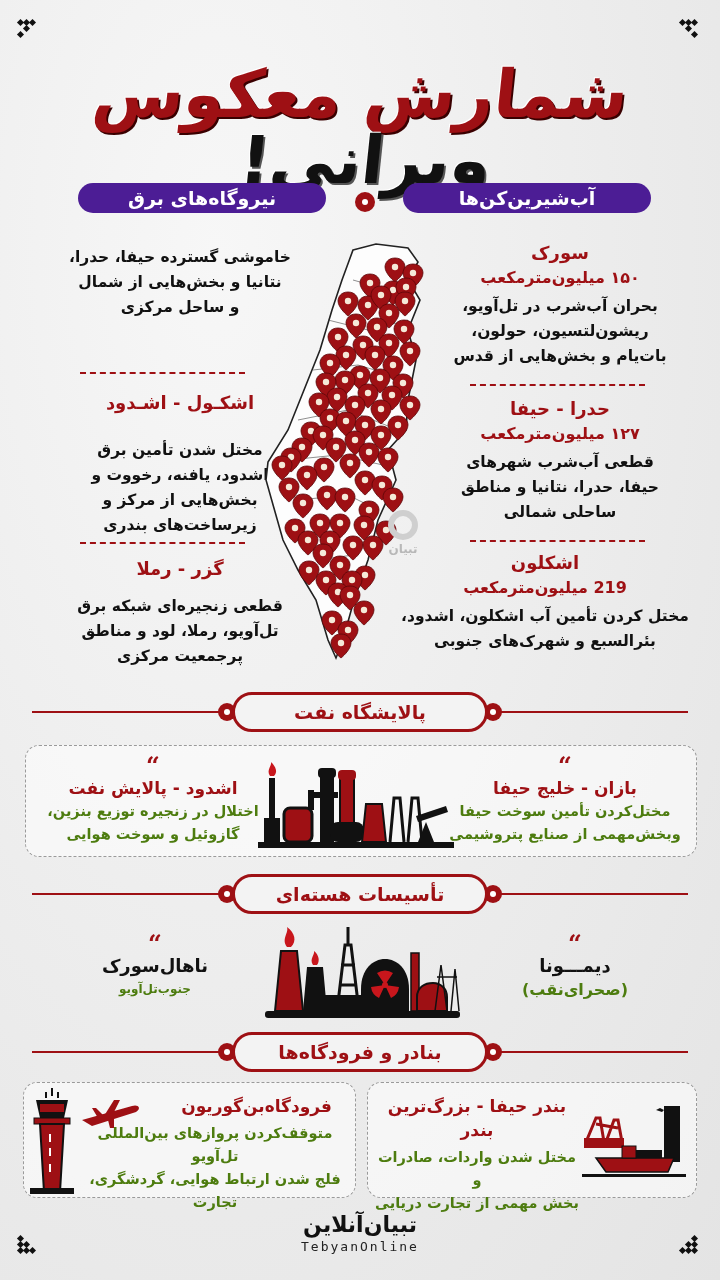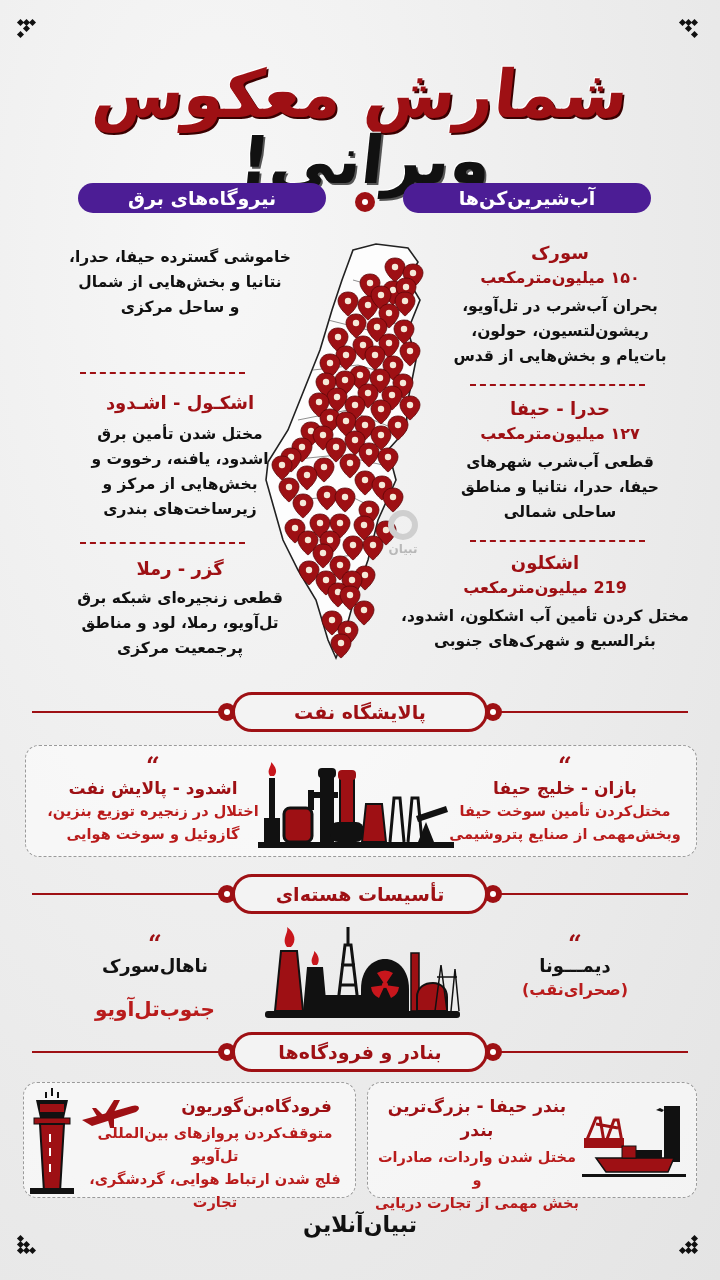--- a/index.html
+++ b/index.html
@@ -43,21 +43,21 @@
   .sec .frame { position: absolute; left: 200px; width: 256px; top: 0; height: 40px; border: 3px solid #9e1014; border-radius: 20px; background: #f3f3f3; display: flex; align-items: center; justify-content: center; color: #9e1014; font-weight: 900; font-size: 19px; }
   .sec .knob { position: absolute; top: 11px; width: 18px; height: 18px; border-radius: 50%; background: #9e1014; }
   .sec .knob::after { content: ""; position: absolute; left: 6px; top: 6px; width: 6px; height: 6px; border-radius: 50%; background: #fff; }
   .sec .knob.l { left: 186px; }
   .sec .knob.r { left: 452px; }
 
   .box { position: absolute; border: 1.5px dashed #9a9a9a; border-radius: 14px; background: rgba(255,255,255,0.55); }
   .quote { color: #9e1014; font-weight: 900; font-size: 24px; line-height: 20px; text-align: center; font-family: "DejaVu Serif", serif; }
   .boxitem { position: absolute; text-align: center; direction: rtl; }
   .boxitem .h { color: #9e1014; font-weight: bold; font-size: 17px; line-height: 24px; }
-  .boxitem .d { color: #b91c1c; font-weight: bold; font-size: 14.5px; line-height: 23px; }
+  .boxitem .d { color: #4d7c0f; font-weight: bold; font-size: 14.5px; line-height: 23px; }
 
   .footer { position: absolute; left: 0; width: 720px; top: 1212px; text-align: center; direction: ltr; }
   .footer .fa { font-weight: 900; font-size: 22px; direction: rtl; letter-spacing: -1px; }
   .footer .en { font-family: "DejaVu Sans Mono", monospace; font-size: 13px; letter-spacing: 2px; color: #222; margin-top: 2px; }
 
   .watermark { position: absolute; left: 378px; top: 510px; width: 50px; text-align: center; color: #b8b8b8; font-size: 12px; font-weight: bold; }
   .watermark .ring { width: 30px; height: 30px; border-radius: 50%; border: 6px solid #cfcfcf; margin: 0 auto 2px; }
 </style>
 </head>
 <body>
@@ -130,29 +130,29 @@
 </div>
 
 <div class="item" style="left:60px;width:240px;top:245px;">
   <div class="d" style="">خاموشی گسترده حیفا، حدرا،</div>
   <div class="d">نتانیا و بخش‌هایی از شمال</div>
   <div class="d">و ساحل مرکزی</div>
 </div>
 <div class="dash" style="left:80px;width:165px;top:372px;"></div>
 <div class="item" style="left:60px;width:240px;top:390px;">
   <div class="h">اشکـول - اشـدود</div>
-  <div class="d" style="margin-top:6px">مختل شدن تأمین برق</div>
+  <div class="d" style="margin-top:22px">مختل شدن تأمین برق</div>
   <div class="d">اشدود، یافنه، رخووت و</div>
   <div class="d">بخش‌هایی از مرکز و</div>
   <div class="d">زیرساخت‌های بندری</div>
 </div>
 <div class="dash" style="left:80px;width:165px;top:542px;"></div>
 <div class="item" style="left:60px;width:240px;top:556px;">
   <div class="h">گزر - رملا</div>
-  <div class="d" style="margin-top:4px">قطعی زنجیره‌ای شبکه برق</div>
+  <div class="d" style="margin-top:12px">قطعی زنجیره‌ای شبکه برق</div>
   <div class="d">تل‌آویو، رملا، لود و مناطق</div>
   <div class="d">پرجمعیت مرکزی</div>
 </div>
 
 <svg class="map" viewBox="0 0 180 425">
   <defs>
     <g id="pin">
       <path d="M0,-14 C-7,-14 -10,-9 -10,-5 C-10,2 0,10 0,10 C0,10 10,2 10,-5 C10,-9 7,-14 0,-14 Z" fill="#9e1014" stroke="#5a0508" stroke-width="0.8"></path>
       <circle cx="0" cy="-5" r="3.2" fill="#f5e9d8"></circle>
     </g>
@@ -297,21 +297,21 @@
     </div>
 </div>
 <div class="boxitem" style="left:505px;width:140px;top:934px;">
   <div class="quote">“</div>
   <div class="h" style="color:#111;font-size:18px;">دیمـــونا</div>
   <div class="d" style="font-size:16px;">(صحرای‌نقب)</div>
 </div>
 <div class="boxitem" style="left:80px;width:150px;top:934px;">
   <div class="quote">“</div>
   <div class="h" style="color:#111;font-size:18px;">ناهال‌سورک</div>
-  <div class="d" style="font-size:20px;margin-top:20px;">جنوب‌تل‌آویو</div>
+  <div class="d" style="font-size:12px;">جنوب‌تل‌آویو</div>
 </div>
 <svg class="abs" style="left:265px;top:925px;width:195px;height:95px;" viewBox="0 0 195 95">
   <rect x="0" y="86" width="195" height="7" rx="3" fill="#111"></rect>
   <path d="M22,22 C16,14 24,8 22,2 C30,8 32,16 26,22 Z" fill="#c8161c"></path>
   <path d="M10,86 L16,26 L32,26 L38,86 Z" fill="#9e1014" stroke="#111" stroke-width="2"></path>
   <path d="M48,40 C44,34 50,30 49,26 C54,30 55,36 52,40 Z" fill="#c8161c"></path>
   <path d="M38,86 L42,42 L58,42 L62,86 Z" fill="#111"></path>
   <path d="M72,86 L80,20 L86,20 L94,86 M83,2 L83,20 M76,40 L90,40 M75,60 L92,60" fill="none" stroke="#111" stroke-width="3"></path>
   <path d="M96,86 L96,64 C96,44 108,34 120,34 C132,34 144,44 144,64 L144,86 Z" fill="#111"></path>
   <circle cx="120" cy="60" r="3" fill="#c8161c"></circle>
@@ -364,13 +364,14 @@
   <path d="M20,46 L20,54 M20,60 L20,68 M20,76 L20,84" stroke="#fff" stroke-width="2"></path>
   <rect x="0" y="100" width="44" height="6" fill="#111"></rect>
 </svg>
 <svg class="abs" style="left:80px;top:1098px;width:62px;height:30px;" viewBox="0 0 62 30">
   <path d="M2,22 L52,8 C58,6 62,10 56,14 L12,28 Z" fill="#9e1014"></path>
   <path d="M24,18 L34,2 L40,2 L34,14 Z M18,20 L12,10 L16,10 L24,18 Z M28,22 L30,30 L34,30 L34,20 Z" fill="#9e1014"></path>
 </svg>
 
 <div class="footer">
   <div class="fa">تبیان‌آنلاین</div>
+  <div class="en">TebyanOnline</div>
 </div>
 
 </body></html>

